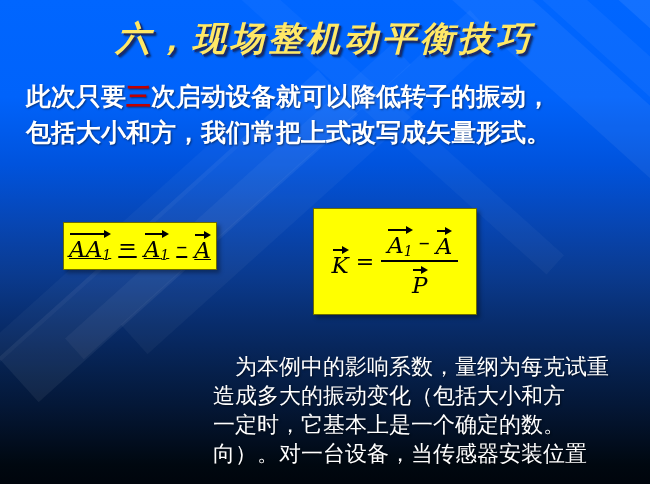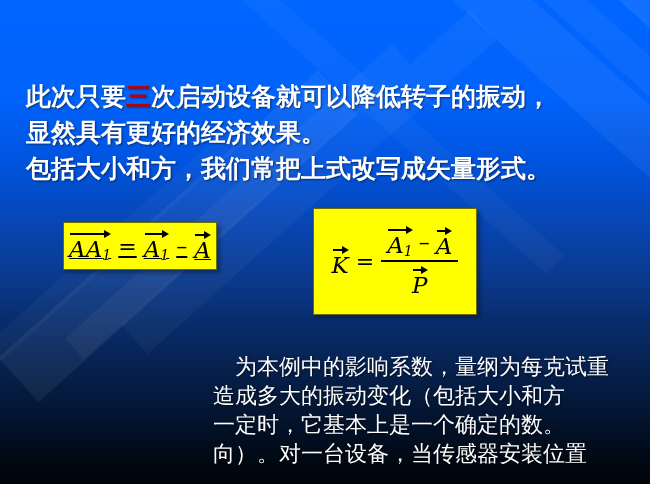--- a/index.html
+++ b/index.html
@@ -214,24 +214,24 @@
     <div class="band b3"></div>
     <div class="band b4"></div>
     <div class="band b5"></div>
     <div class="band b6"></div>
     <div class="band-r r1"></div>
     <div class="band-r r2"></div>
     <div class="band-r r3"></div>
     <div class="band-r r4"></div>
   </div>
 
+  <div id="title">六，现场整机动平衡技巧</div>
 
   <div id="body-top">
     <div class="ln"><span>此次只要</span><span class="red">三</span><span>次启动设备就可以降低转子的振动，</span></div>
-    <div class="ln">显然具有更好的经济效果。</div>
     <div class="ln">包括大小和方，我们常把上式改写成矢量形式。</div>
   </div>
 
   <div class="formula-box" id="formula1">
     <div class="eq">
       <div class="eq-row">
         <span class="vec"><span class="sym">AA</span><span class="sub">1</span></span>
         <span class="op">=</span>
         <span class="vec"><span class="sym">A</span><span class="sub">1</span></span>
         <span class="op">–</span>

